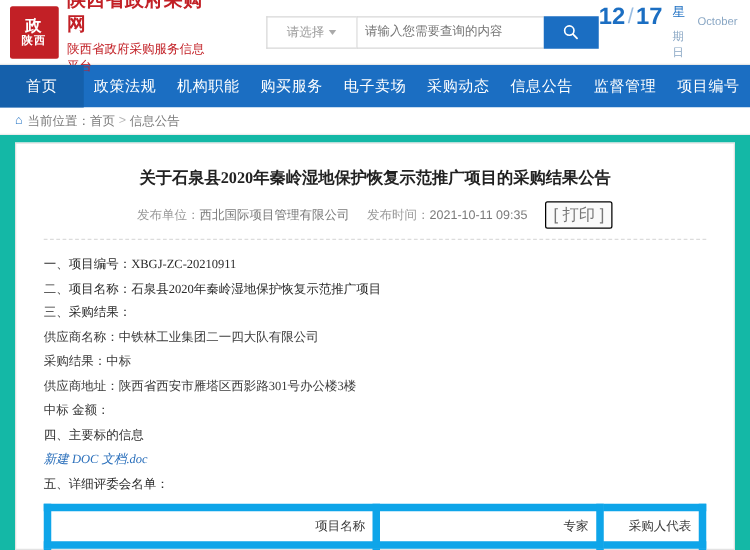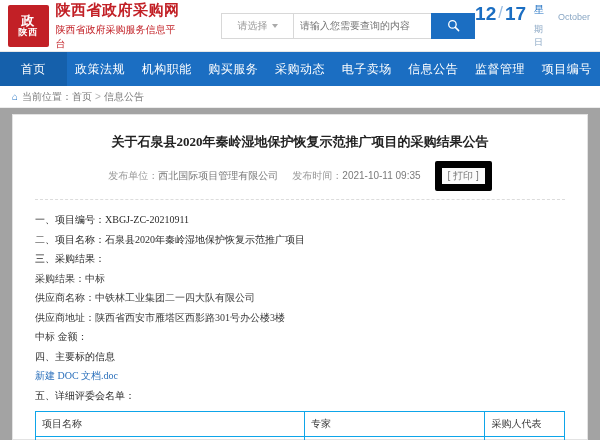--- a/index.html
+++ b/index.html
@@ -56,21 +56,21 @@
     display: flex; align-items: center; justify-content: center;
     position: relative;
   }
   .search-select .caret {
     margin-left: 4px;
     border-left: 3px solid transparent;
     border-right: 3px solid transparent;
     border-top: 4px solid #aaa;
   }
   .search-input {
-    width: 138px; height: 26px;
+    width: 150px; height: 26px;
     border: 1px solid #d8d8d8;
     border-right: none;
     padding: 0 6px;
     font-size: 10px;
     color: #999;
     outline: none;
   }
   .search-btn {
     width: 44px; height: 26px;
     background: #1b6ec2;
@@ -120,21 +120,21 @@
     font-size: 10px;
     color: #7b7b7b;
     background: #fff;
     border-bottom: 1px solid #ececec;
   }
   .crumb .home-ico { color: #1b6ec2; margin-right: 4px; }
   .crumb a { color: #7b7b7b; text-decoration: none; }
   .crumb .sep { margin: 0 3px; color: #b5b5b5; }
   
   .page {
-    background: #a3a3a3;
+    background: #14b8a6;
     padding: 6px 12px 0 12px;
     height: calc(440px - 52px - 34px - 22px);
     overflow: hidden;
   }
   .card {
     background: #fff;
     border: 1px solid #e3e3e3;
     height: 100%;
     padding: 14px 22px 0 22px;
   }
@@ -152,50 +152,50 @@
     align-items: center;
     font-size: 10px;
     color: #7a7a7a;
     padding-bottom: 8px;
     border-bottom: 1px dashed #dcdcdc;
     gap: 14px;
   }
   .meta-label { color: #9a9a9a; }
   .meta-val { color: #7a7a7a; }
   .print-btn {
-    border: 7px solid #000000;
+    border: 1px solid #000000;
     padding: 1px 6px;
-    font-size: 10px;
+    font-size: 13px;
     color: #777;
     background: #fafafa;
     cursor: pointer;
     border-radius: 2px;
   }
   .body-text {
     padding-top: 10px;
     font-size: 10px;
     line-height: 1.95;
     color: #3a3a3a;
     font-family: "Liberation Serif", serif;
   }
   .sec-head { color: #2b2b2b; }
   .indent { padding-left: 0px; }
-  .doc-link { color: #2a6fbb; text-decoration: none; }
+  .doc-link { color: #2a6fbb; text-decoration: none; font-style: italic; }
   
   table.exp {
     width: 100%;
     border-collapse: collapse;
     margin: 6px 0 6px 0;
     font-size: 10px;
     font-family: "Liberation Serif", serif;
   }
   table.exp th, table.exp td {
-    border: 1px solid #0ea5e9;
+    border: 6px solid #0ea5e9;
     padding: 5px 6px;
-    text-align: left;
+    text-align: right;
     color: #3a3a3a;
   }
   table.exp th { background: #fff; font-weight: normal; }
 </style>
 </head>
 <body>
 
 <div class="header">
   <div class="logo-mark">
     <span>政</span>
@@ -234,22 +234,22 @@
       <div class="date-sub" style="margin-top:9px;">October</div>
     </div>
   </div>
 </div>
 
 <div class="nav">
   <div class="nav-item active">首页</div>
   <div class="nav-item">政策法规</div>
   <div class="nav-item">机构职能</div>
   <div class="nav-item">购买服务</div>
+  <div class="nav-item">电子卖场</div>
   <div class="nav-item">采购动态</div>
-  <div class="nav-item">电子卖场</div>
   <div class="nav-item">信息公告</div>
   <div class="nav-item">监督管理</div>
   <div class="nav-item">项目编号</div>
 </div>
 
 <div class="crumb">
   <span class="home-ico">⌂</span>
   <span>当前位置：</span>
   <a href="#">首页</a>
   <span class="sep">&gt;</span>
@@ -268,22 +268,22 @@
       <span>
         <span class="meta-label">发布时间：</span><span class="meta-val">2021-10-11 09:35</span>
       </span>
       <span class="print-btn">[ 打印 ]</span>
     </div>
 
     <div class="body-text">
       <div class="sec-head">一、项目编号：XBGJ-ZC-20210911</div>
       <div class="sec-head">二、项目名称：石泉县2020年秦岭湿地保护恢复示范推广项目</div>
       <div class="sec-head">三、采购结果：</div>
+      <div class="indent">供应商名称：中铁林工业集团二一四大队有限公司</div>
       <div class="indent">采购结果：中标</div>
-      <div class="indent">供应商名称：中铁林工业集团二一四大队有限公司</div>
       <div class="indent">供应商地址：陕西省西安市雁塔区西影路301号办公楼3楼</div>
       <div class="indent">中标 金额：</div>
       <div class="sec-head">四、主要标的信息</div>
       <div class="indent">
         <a class="doc-link" href="#">新建 DOC 文档.doc</a>
       </div>
       <div class="sec-head">五、详细评委会名单：</div>
     </div>
 
     <table class="exp">

